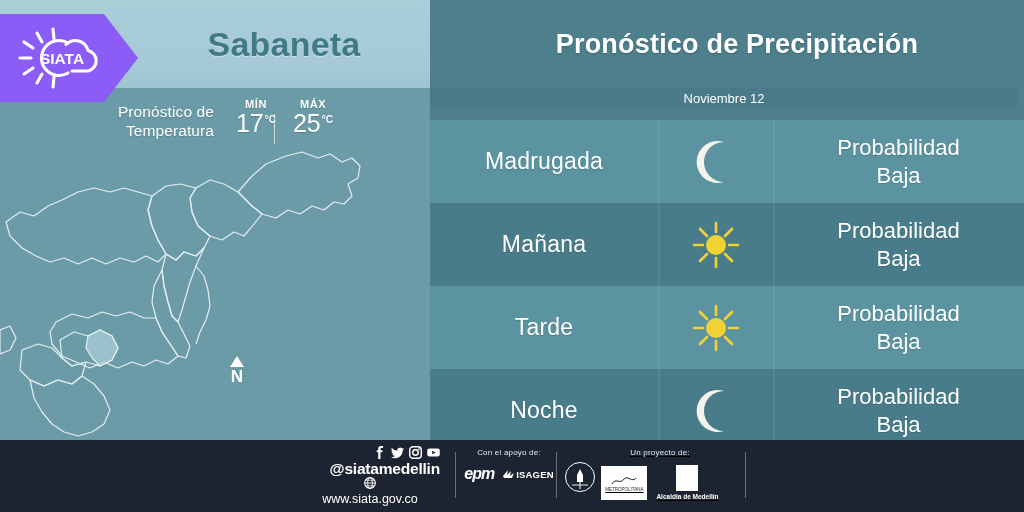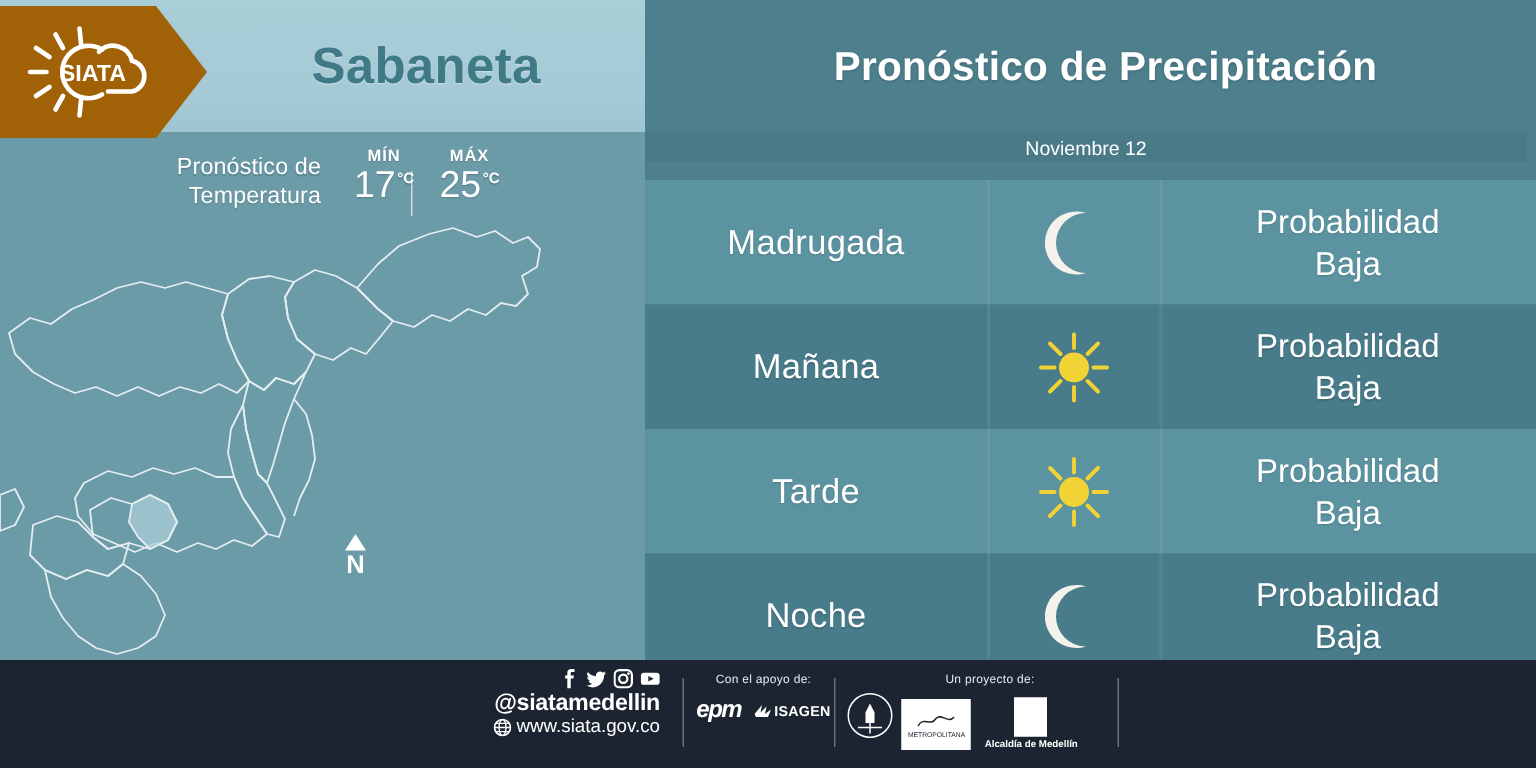--- a/index.html
+++ b/index.html
@@ -10,22 +10,22 @@
   }
   #app { position:relative; width:1024px; height:512px; }
 
   
   .left-col { position:absolute; left:0; top:0; width:430px; height:440px; }
   .left-header {
     position:absolute; left:0; top:0; width:430px; height:88px;
     background:linear-gradient(180deg,#a9ced8 0%,#a5cad5 75%,#9ec5d1 100%);
   }
   .logo-badge {
-    position:absolute; left:0; top:4px; width:138px; height:88px;
-    background:#a16207;
+    position:absolute; left:0; top:14px; width:138px; height:88px;
+    background:#8b5cf6;
     clip-path: polygon(0 0, 104px 0, 138px 44px, 104px 88px, 0 88px);
     z-index:3;
   }
   .siata-logo { position:absolute; left:10px; top:11px; width:106px; height:66px; }
   .city-name {
     position:absolute; left:138px; top:0; width:292px; height:88px;
     display:flex; align-items:center; justify-content:center;
     color:#3f7a86; font-size:34px; font-weight:bold; letter-spacing:.2px;
     text-shadow:0 1px 1px rgba(255,255,255,.45);
   }
@@ -113,39 +113,39 @@
   }
   .social { position:absolute; left:300px; top:6px; width:140px; text-align:right; }
   .social-icons { display:flex; justify-content:flex-end; gap:5px; margin-bottom:1px; }
   .si { width:13px; height:13px; display:block; }
   .handle {
     color:#fff; font-size:15.5px; font-weight:bold; line-height:17px;
     letter-spacing:-.2px; white-space:nowrap;
   }
   .weburl {
     color:#fff; font-size:12.5px; line-height:15px; white-space:nowrap;
-    display:flex; align-items:center; justify-content:flex-end; gap:3px;
+    display:flex; align-items:center; justify-content:flex-end; gap:3px;flex-direction:column;
   }
   .globe { width:12px; height:12px; display:block; }
   .fsep { position:absolute; top:12px; width:1px; height:46px; background:rgba(255,255,255,.35); }
   .fsep.s1 { left:455px; }
   .fsep.s2 { left:556px; }
   .fsep.s3 { left:745px; }
 
   .fgroup { position:absolute; top:8px; }
   .fgroup .cap {
     color:#e8eaed; font-size:8px; text-align:center; letter-spacing:.2px;
     margin-bottom:8px; white-space:nowrap;
   }
   .fgroup .logos { display:flex; align-items:center; justify-content:center; gap:9px; }
   .g-apoyo { left:468px; width:82px; }
   .epm-txt { color:#fff; font-size:16px; font-weight:bold; letter-spacing:-1px; font-style:italic; }
   .isagen-wrap { display:flex; align-items:center; gap:2px; }
   .isagen-txt { color:#fff; font-size:9.5px; font-weight:bold; letter-spacing:.2px; }
-  .g-proyecto { left:580px; width:160px; }
+  .g-proyecto { left:580px; width:160px;text-decoration:underline; }
 
   .seal { width:30px; height:30px; border-radius:50%; border:1.3px solid #fff;
           position:relative; display:block; }
   .area-logo { width:46px; height:34px; border:1.2px solid #fff; background:#fff;
                display:flex; align-items:center; justify-content:center; flex-direction:column; }
   .area-txt { font-size:4.5px; color:#1b2430; line-height:5px; text-align:center; }
   .alc-wrap { display:flex; flex-direction:column; align-items:center; gap:2px; }
   .alc-box { width:22px; height:26px; border:1.2px solid #fff; background:#fff; }
   .alc-txt { color:#fff; font-size:6.5px; font-weight:bold; white-space:nowrap; }
   .seal-standalone { position:absolute; left:565px; top:22px; }

